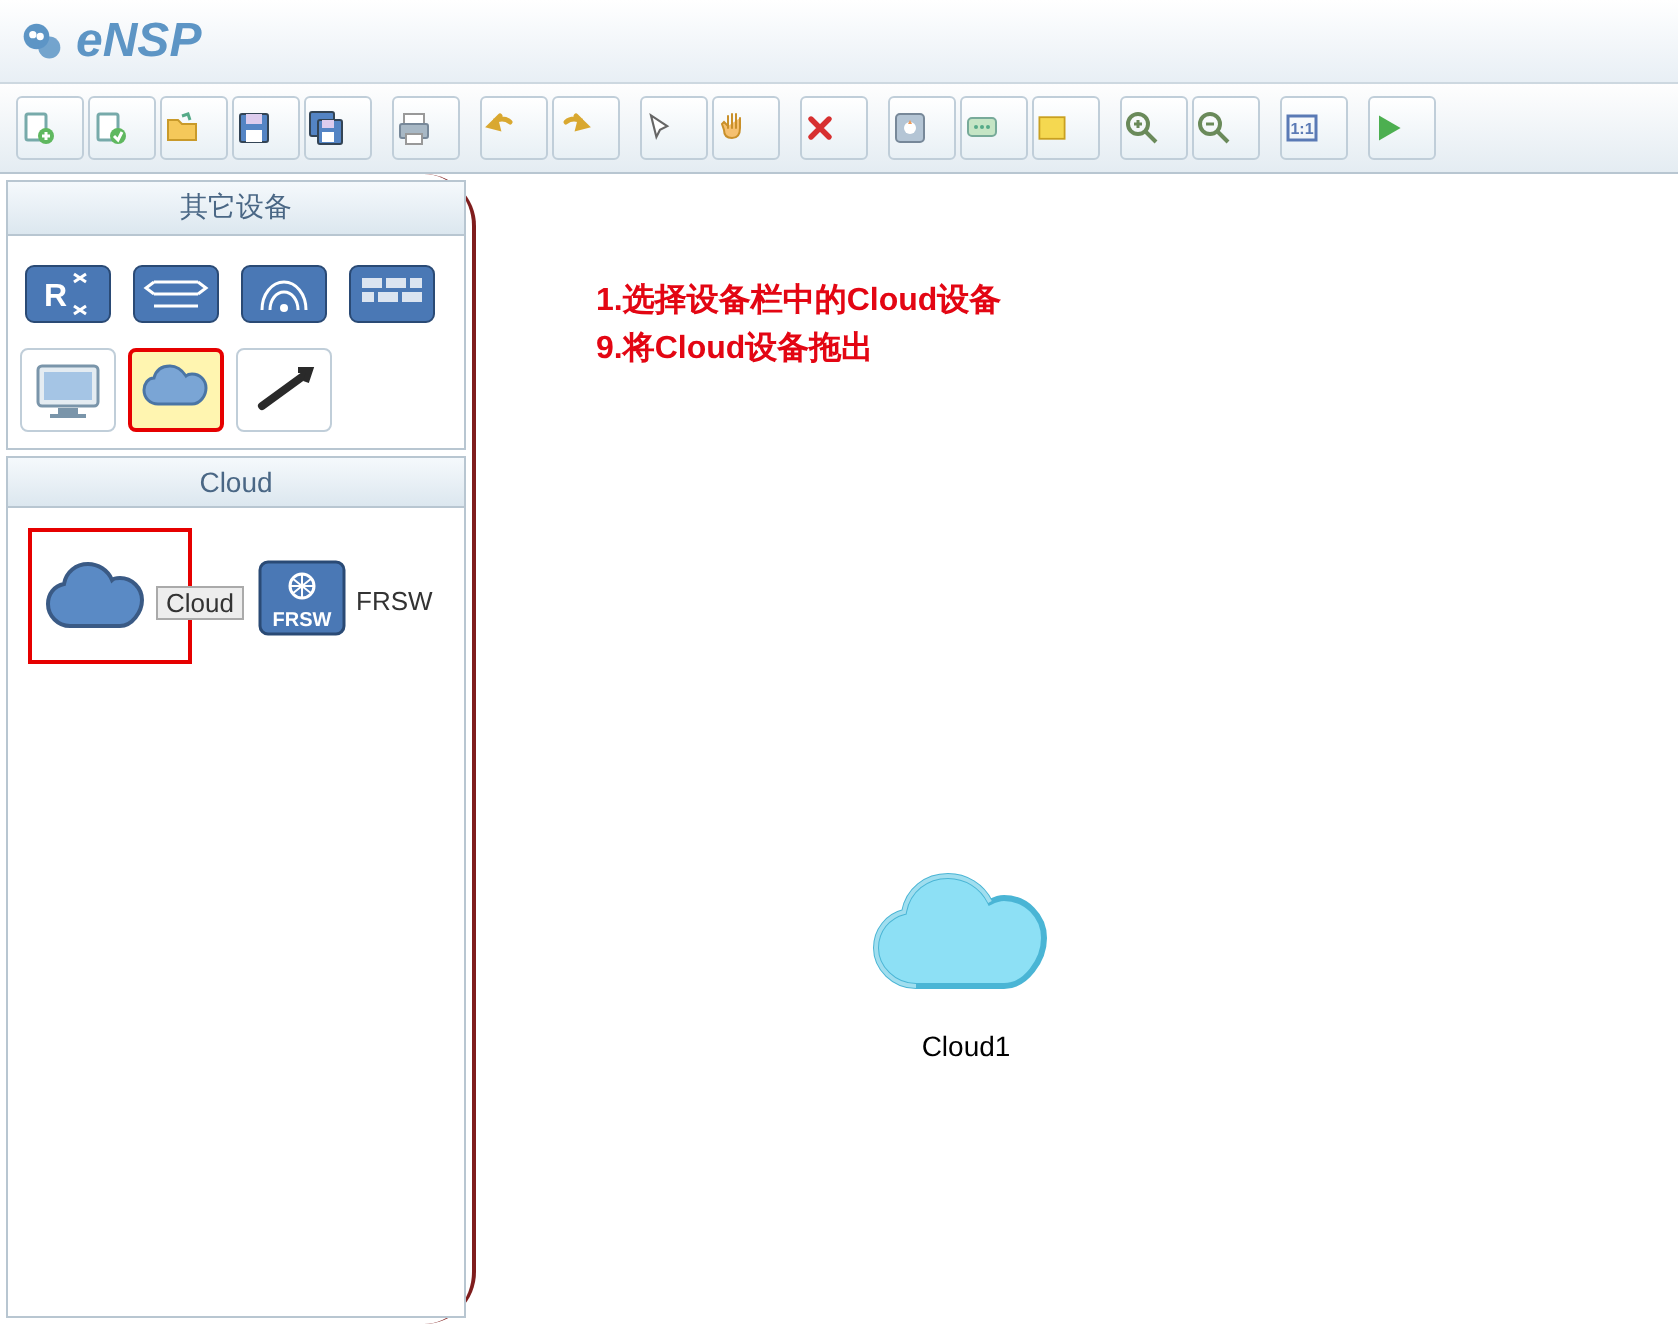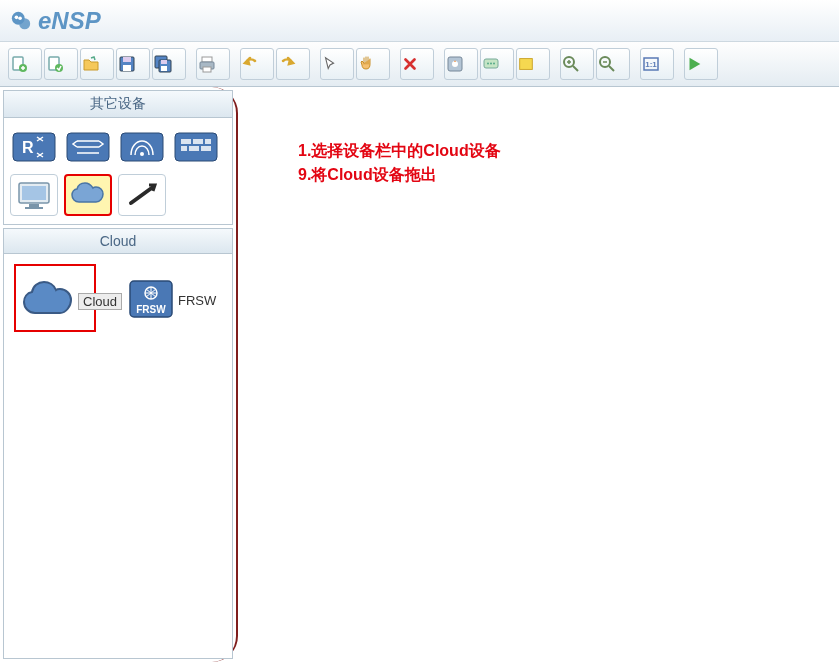--- a/index.html
+++ b/index.html
@@ -404,15 +404,24 @@
       </div>
     </div>
 
   </div>
 
   <div class="canvas">
     <div class="annotation">
       <div>1.选择设备栏中的Cloud设备</div>
       <div>9.将Cloud设备拖出</div>
     </div>
+    <div class="canvas-device">
+      <span>
+        <svg width="110" height="84" viewBox="0 0 110 84">
+          <path d="M30 66c-11 0-20-9-20-19 0-9 6-16 14-18 2-11 11-18 22-18 9 0 17 5 21 13 2-1 5-2 7-2 11 0 20 9 20 20s-9 24-20 24z" fill="#8de0f5" stroke="#4ab5d5" stroke-width="3"></path>
+          <path d="M30 66c-11 0-20-9-20-19 0-9 6-16 14-18 2-11 11-18 22-18 9 0 17 5 21 13" fill="none" stroke="#c5f0fa" stroke-width="2" opacity="0.7"></path>
+        </svg>
+      </span>
+      <span class="canvas-device-label">Cloud1</span>
+    </div>
   </div>
 
 </div>
 
 </body></html>

